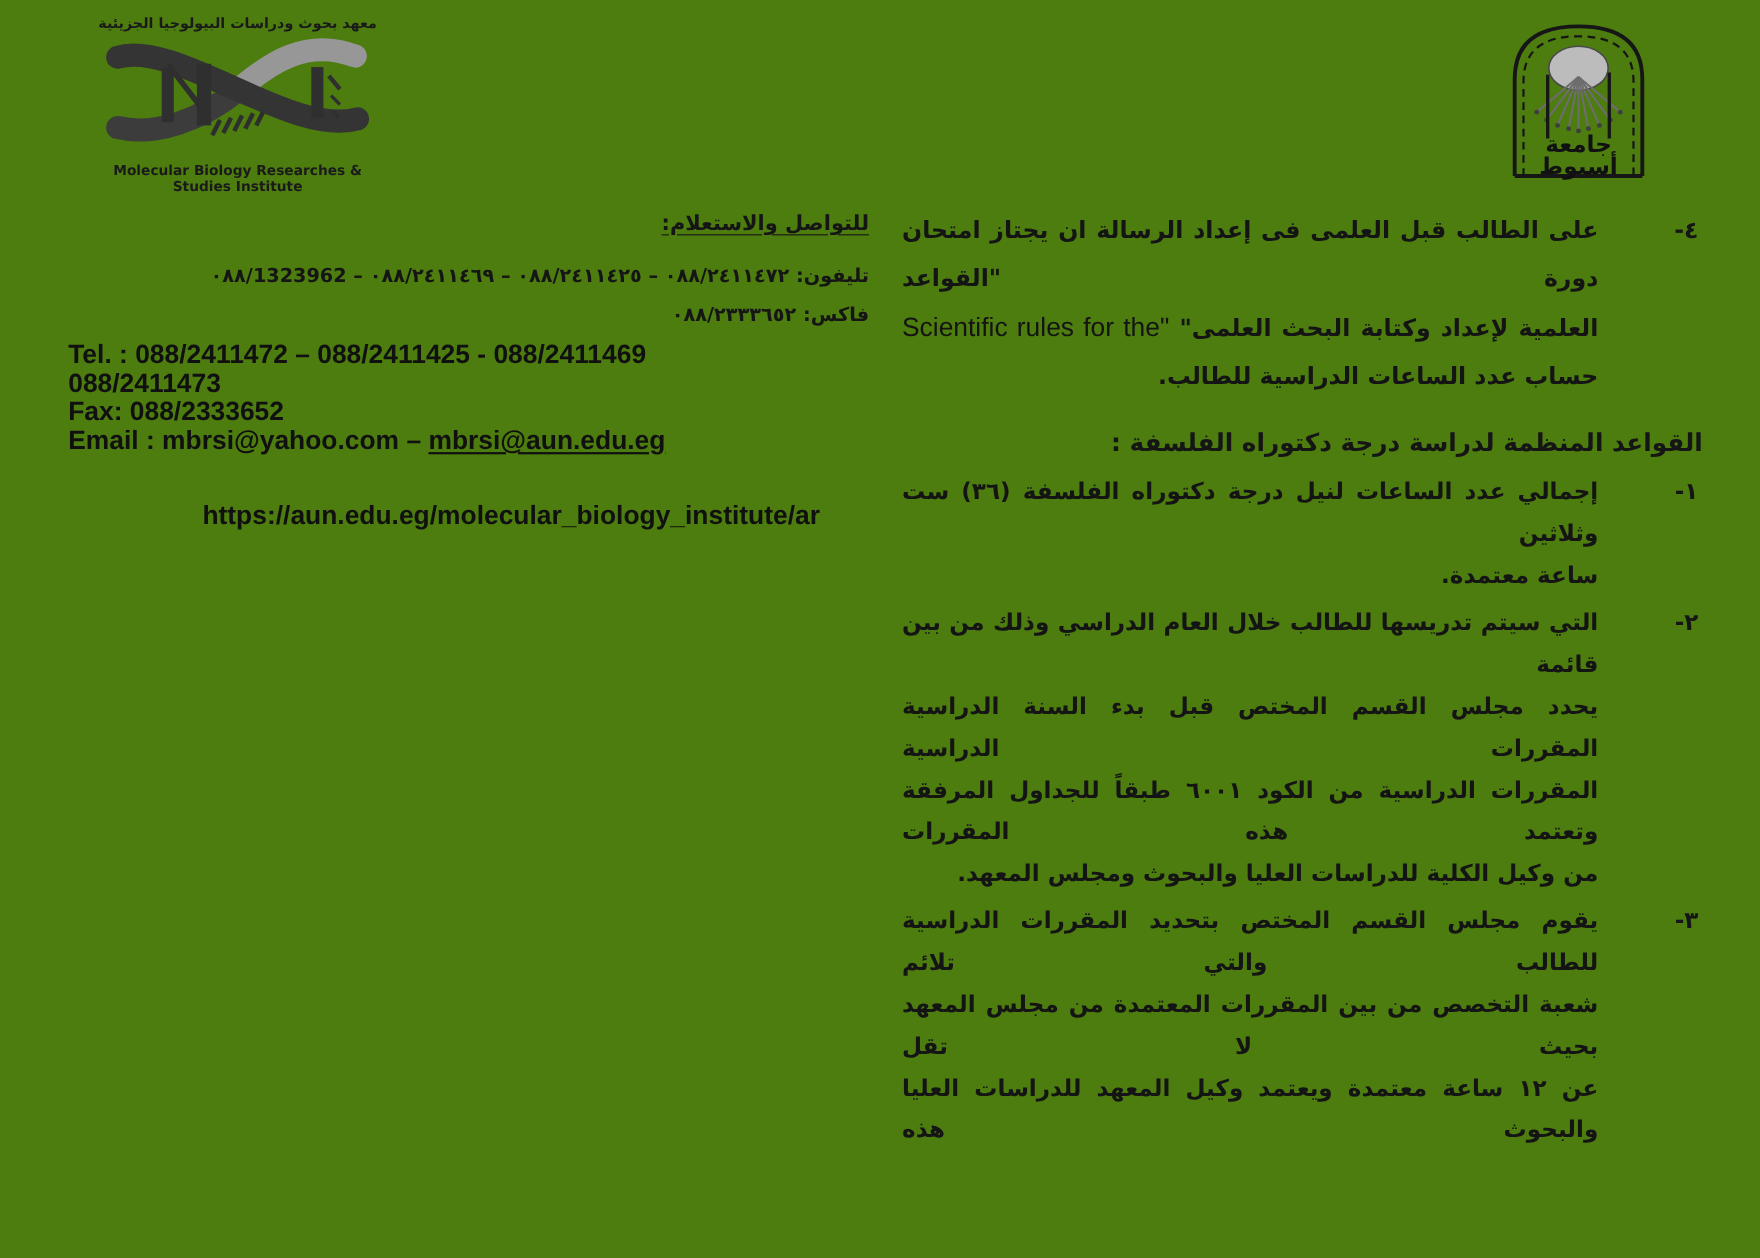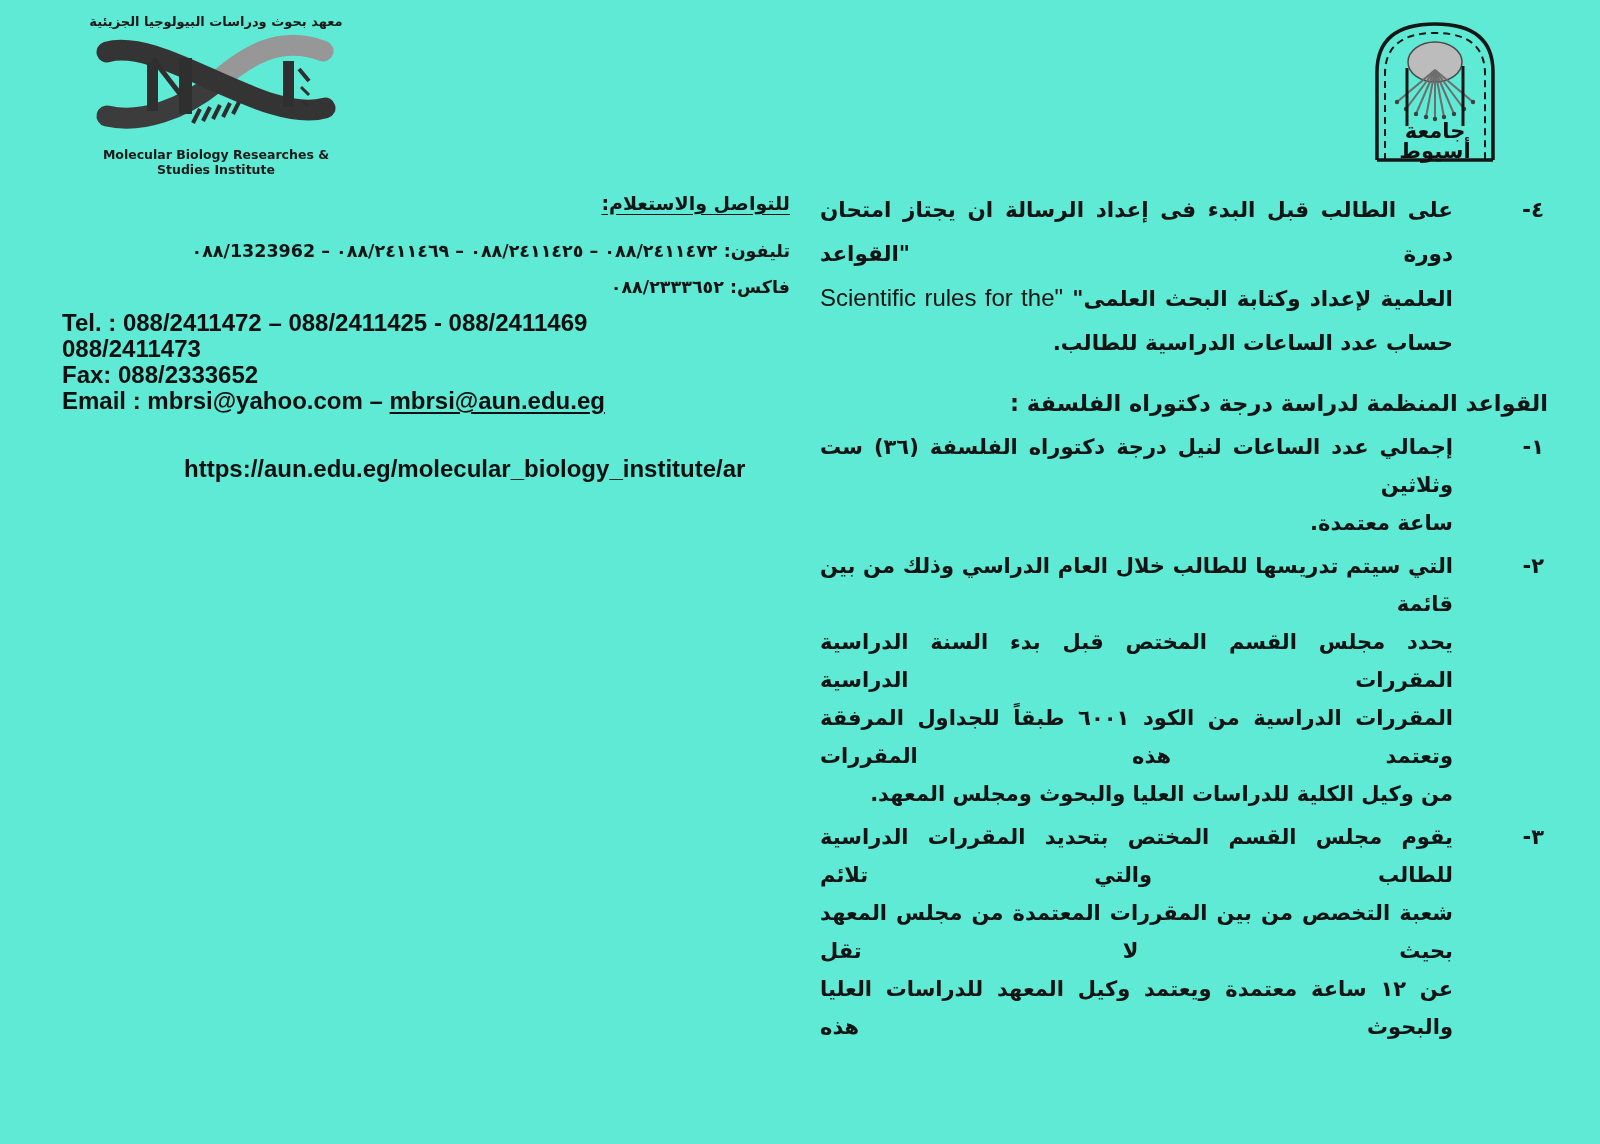--- a/index.html
+++ b/index.html
@@ -1,18 +1,18 @@
 <!DOCTYPE html>
 <html><head>
 <meta charset="utf-8">
 <style>
   html,body { margin:0; padding:0; background:#e8e8e8; }
   #sheet {
     position:relative; width:1600px; height:1144px;
-    background:#5eead4; overflow:hidden;
+    background:#4d7c0f; overflow:hidden;
     font-family:"DejaVu Sans", sans-serif; color:#151515;
   }
 
   
   #institute-logo { position:absolute; left:78px; top:14px; width:276px; text-align:center; }
   .inst-ar { font-size:13px; font-weight:bold; direction:rtl; letter-spacing:0; color:#1a1a1a; }
   .inst-en { font-size:12.5px; font-weight:bold; color:#1a1a1a; margin-top:2px; }
   #university-logo { position:absolute; left:1366px; top:10px; width:138px; }
 
   
@@ -142,21 +142,21 @@
     <div>Fax: 088/2333652</div>
     <div><span>Email :  </span><span>mbrsi@yahoo.com</span><span> – </span><span class="u">mbrsi@aun.edu.eg</span></div>
     <div class="url-line">https://aun.edu.eg/molecular_biology_institute/ar</div>
   </div>
 
   <div id="doc">
 
     <div class="rule" id="item-continued">
       <span class="marker">٤-</span>
       <div>
-        <div class="ar-line">على الطالب قبل البدء فى إعداد الرسالة ان يجتاز امتحان دورة "القواعد</div>
+        <div class="ar-line">على الطالب قبل العلمى فى إعداد الرسالة ان يجتاز امتحان دورة "القواعد</div>
         <div class="ar-line"><span>العلمية لإعداد وكتابة البحث العلمى"</span> <span class="latin">"Scientific rules for the</span></div>
         <div class="ar-line last">حساب عدد الساعات الدراسية للطالب.</div>
       </div>
     </div>
 
     <div class="section-heading">القواعد المنظمة لدراسة درجة دكتوراه الفلسفة :</div>
 
     <div id="rules-list">
 
       <div class="rule">

